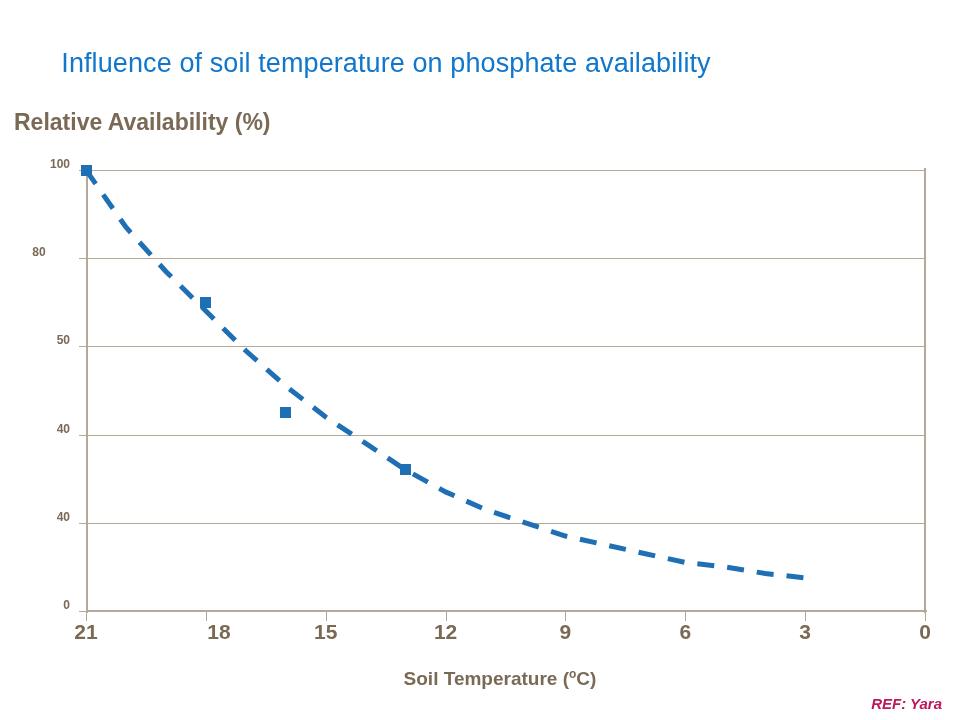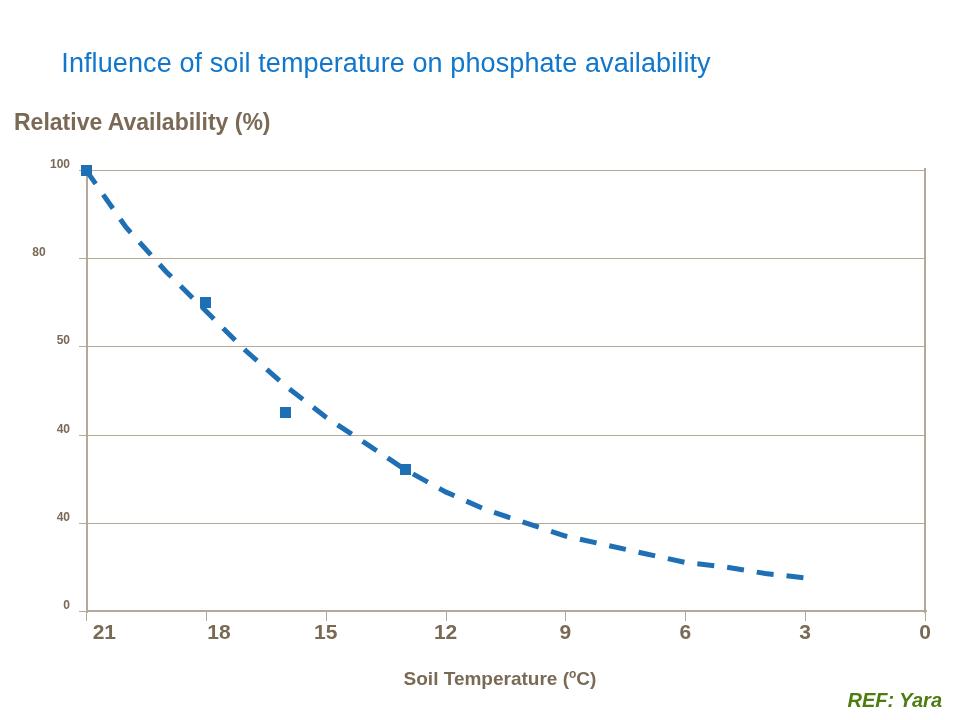--- a/index.html
+++ b/index.html
@@ -41,24 +41,24 @@
   }
   .x-axis-title .sup{
     font-size:12px;
     vertical-align:super;
     line-height:0;
   }
 
   .ref-note{
     position:absolute;
     right:18px;bottom:8px;
-    font-size:20px;
+    font-size:15px;
     font-weight:bold;
     font-style:italic;
-    color:#4d7c0f;
+    color:#be185d;
   }
   .axis-line-y{
     position:absolute;
     left:86px;top:168px;
     width:2px;height:445px;
     background:#b4a899;
   }
   .axis-line-x{
     position:absolute;
     left:86px;top:610px;
@@ -151,21 +151,21 @@
       <div class="y-tick-label" style="top: 421.6px; left: 8px;">40</div>
       <div class="y-tick-mark" style="top: 346.4px;"></div>
       <div class="y-tick-label" style="top: 333.4px; left: 8px;">50</div>
       <div class="y-tick-mark" style="top: 258.2px;"></div>
       <div class="y-tick-label" style="top: 245.2px; left: 8px; text-align: center;">80</div>
       <div class="y-tick-mark" style="top: 170px;"></div>
       <div class="y-tick-label" style="top: 157px; left: 8px;">100</div>
     </div>
   <div id="x-tick-labels">
       <div class="x-tick-mark" style="left: 86px;"></div>
-      <div class="x-tick-label" style="left: 56px; text-align: right;">21</div>
+      <div class="x-tick-label" style="left: 56px;">21</div>
       <div class="x-tick-mark" style="left: 205.857px;"></div>
       <div class="x-tick-label" style="left: 189px;">18</div>
       <div class="x-tick-mark" style="left: 325.714px;"></div>
       <div class="x-tick-label" style="left: 295.714px;">15</div>
       <div class="x-tick-mark" style="left: 445.571px;"></div>
       <div class="x-tick-label" style="left: 415.571px;">12</div>
       <div class="x-tick-mark" style="left: 565.429px;"></div>
       <div class="x-tick-label" style="left: 535.429px;">9</div>
       <div class="x-tick-mark" style="left: 685.286px;"></div>
       <div class="x-tick-label" style="left: 655.286px;">6</div>

